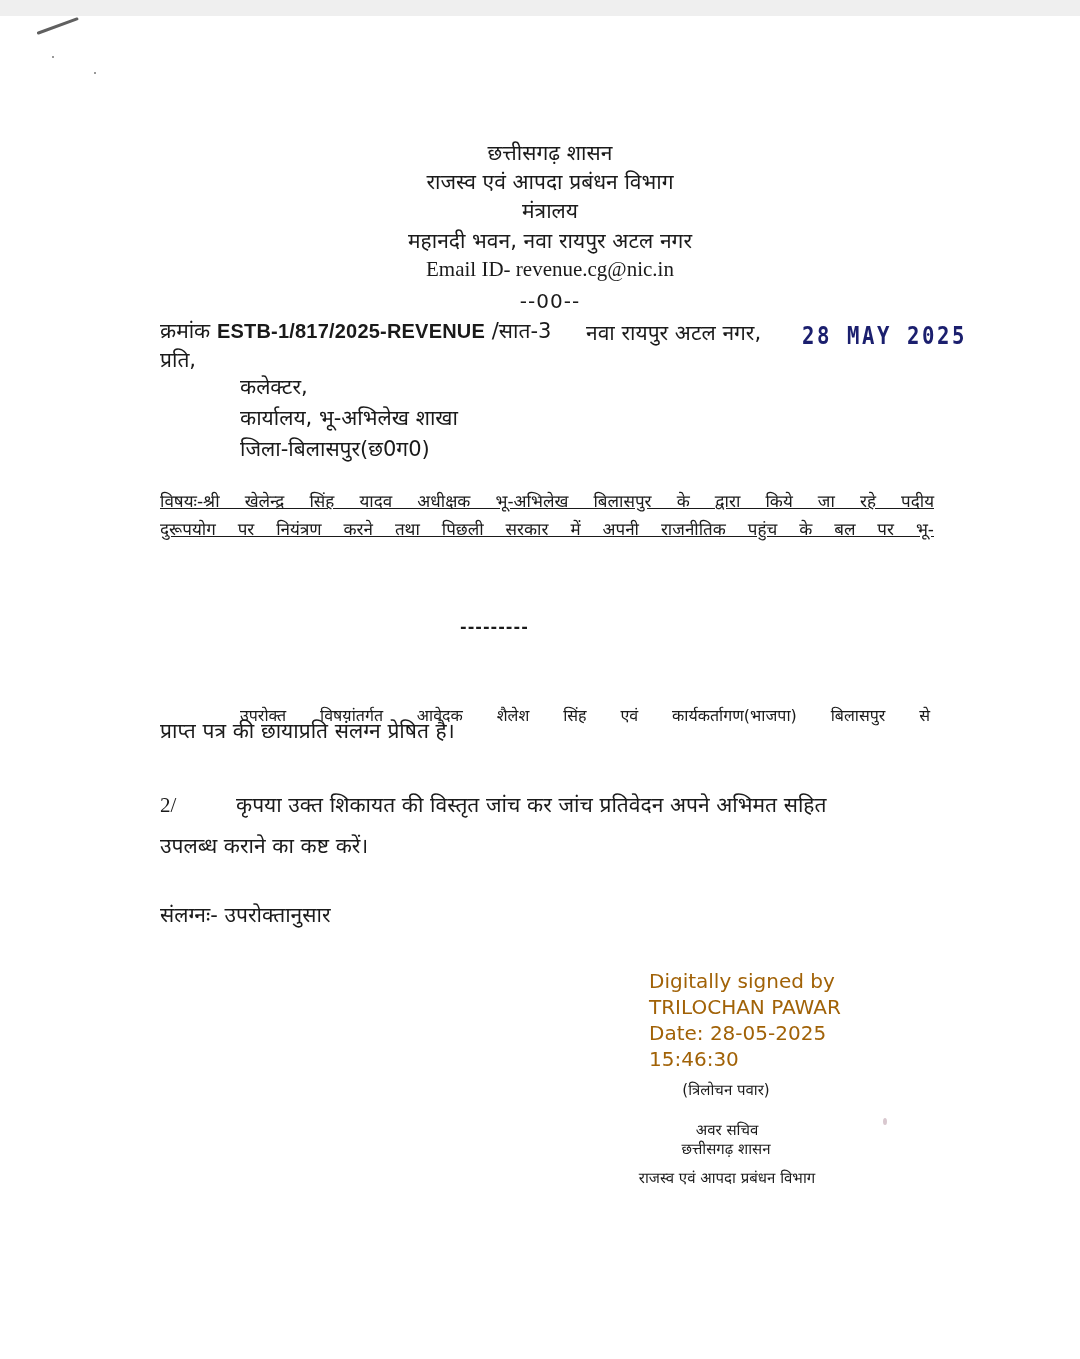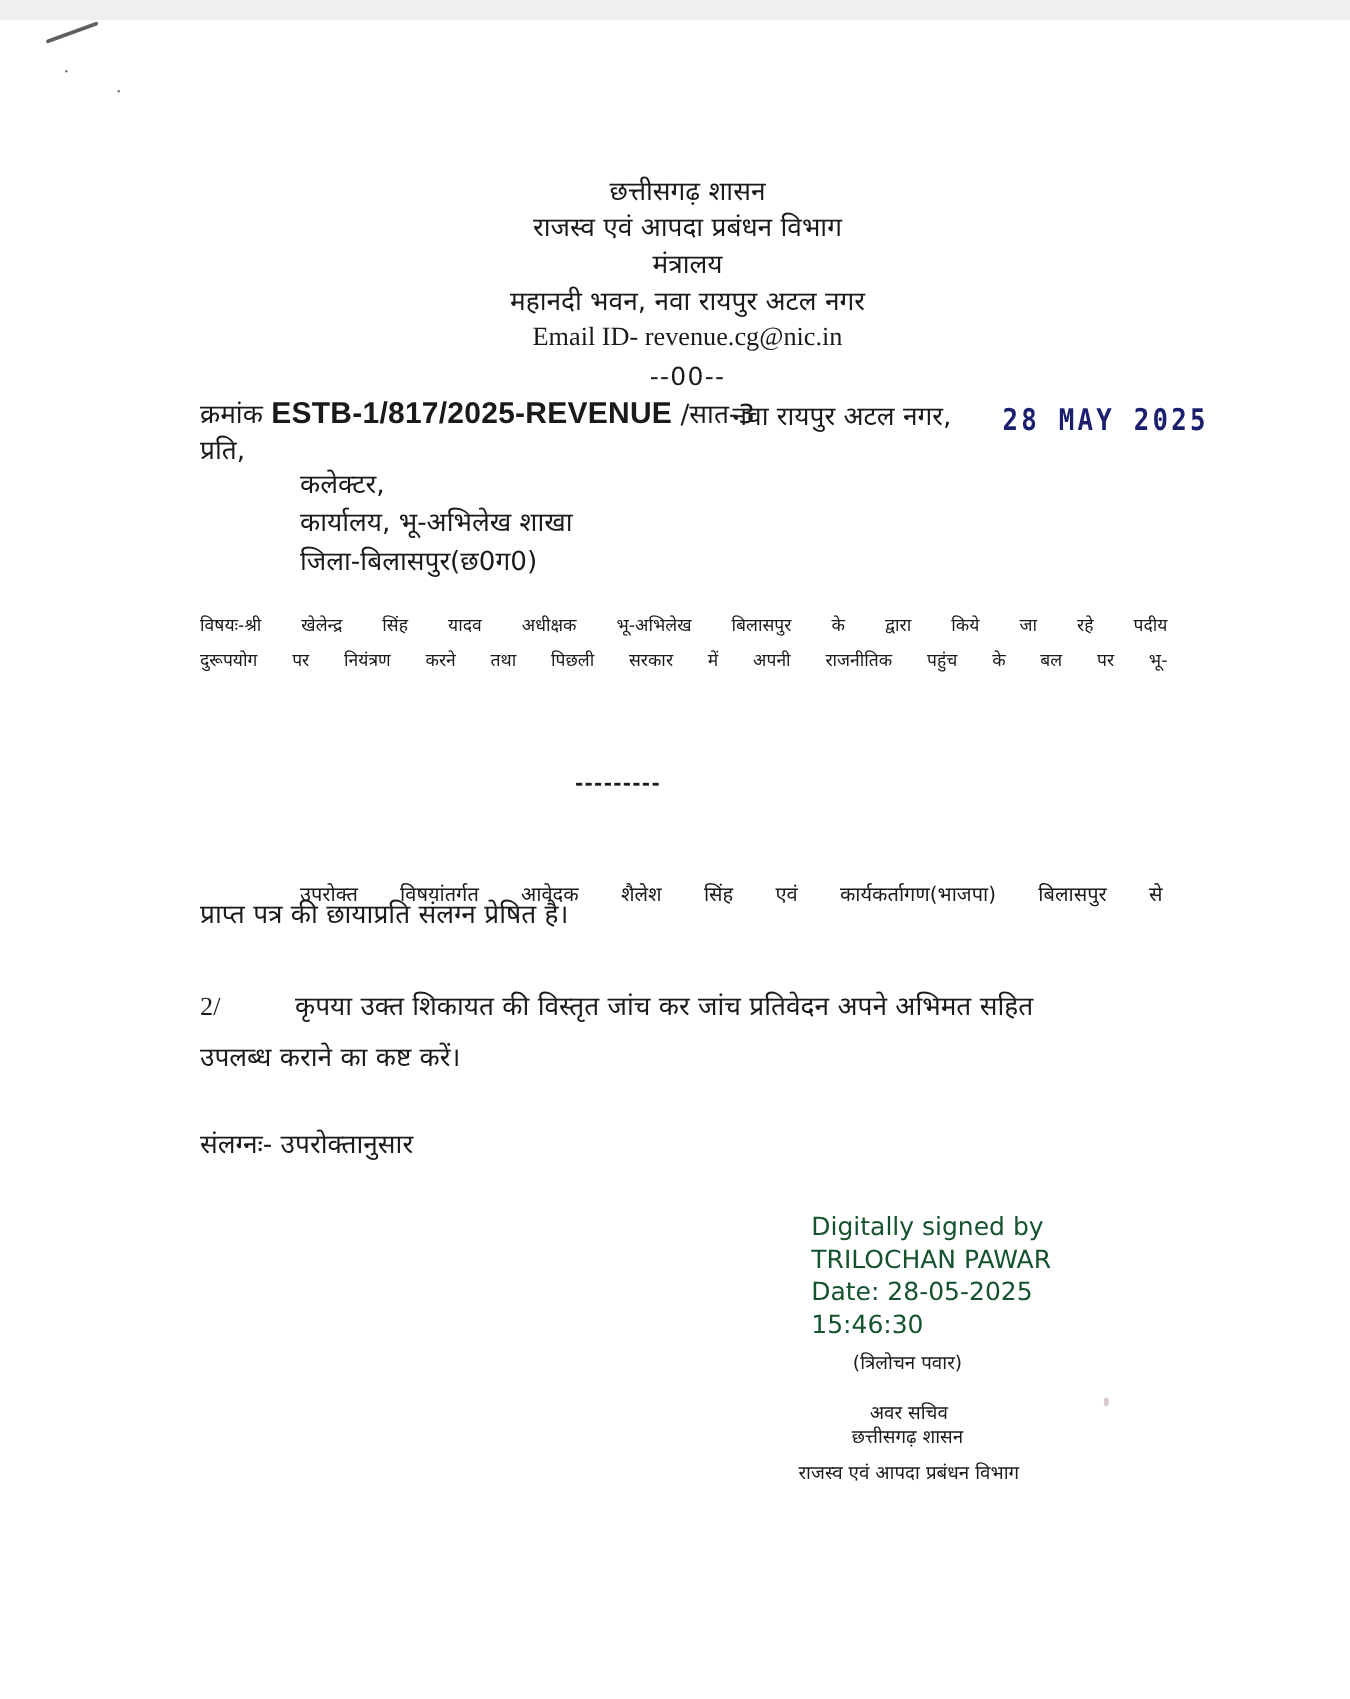--- a/index.html
+++ b/index.html
@@ -54,21 +54,21 @@
     .serif { font-family: "Liberation Serif", "DejaVu Serif", serif; }
 
     .header-l1 { top: 140px; }
     .header-l2 { top: 169px; }
     .header-l3 { top: 198px; }
     .header-l4 { top: 228px; }
     .header-email { top: 256px; font-size: 21px; }
     .divider-oo { top: 288px; font-size: 20px; letter-spacing: 1px; }
 
     .ref-row { left: 160px; top: 318px; font-size: 21px; }
-    .ref-number { font-family: "Liberation Sans", sans-serif; font-size: 24px; font-weight: bold; letter-spacing: 0.2px; }
+    .ref-number { font-family: "Liberation Sans", sans-serif; font-size: 20px; font-weight: bold; letter-spacing: 0.2px; }
     .ref-place { position: absolute; left: 586px; top: 318px; font-size: 21px; }
     .date-stamp {
       position: absolute;
       left: 802px; top: 322px;
       font-family: "DejaVu Sans Mono", monospace;
       font-size: 24px;
       font-weight: bold;
       color: #1b1f6e;
       letter-spacing: 3px;
       transform: scaleX(0.86);
@@ -77,22 +77,23 @@
 
     .prati { left: 160px; top: 347px; }
     .addr1 { left: 240px; top: 374px; }
     .addr2 { left: 240px; top: 405px; }
     .addr3 { left: 240px; top: 436px; }
 
     .subject {
       position: absolute;
       left: 160px; top: 487px;
       width: 774px;
-      font-size: 14px;
+      font-size: 17px;
       line-height: 28px;
+      text-decoration: underline;
     }
     .subject .sline {
       display: block;
       white-space: nowrap;
     }
     .subject .sline.justify {
       text-align: justify;
       text-align-last: justify;
       white-space: normal;
     }
@@ -109,21 +110,21 @@
     .para2b { left: 160px; top: 833px; }
 
     .enclosure { left: 160px; top: 902px; }
 
     .sig-block {
       position: absolute;
       left: 649px; top: 968px;
       font-family: "DejaVu Sans", sans-serif;
       font-size: 20px;
       line-height: 26px;
-      color: #14532d;
+      color: #a16207;
     }
     .sig-block div { white-space: nowrap; }
 
     .sig-hindi { position: absolute; white-space: nowrap; font-size: 15px; line-height: 26px; text-align: center; width: 300px; }
     .sig-name { left: 576px; top: 1077px; }
     .sig-desig { left: 577px; top: 1117px; }
     .sig-gov { left: 576px; top: 1136px; }
     .sig-dept { left: 577px; top: 1165px; width: 300px; }
   </style>
 </head>

